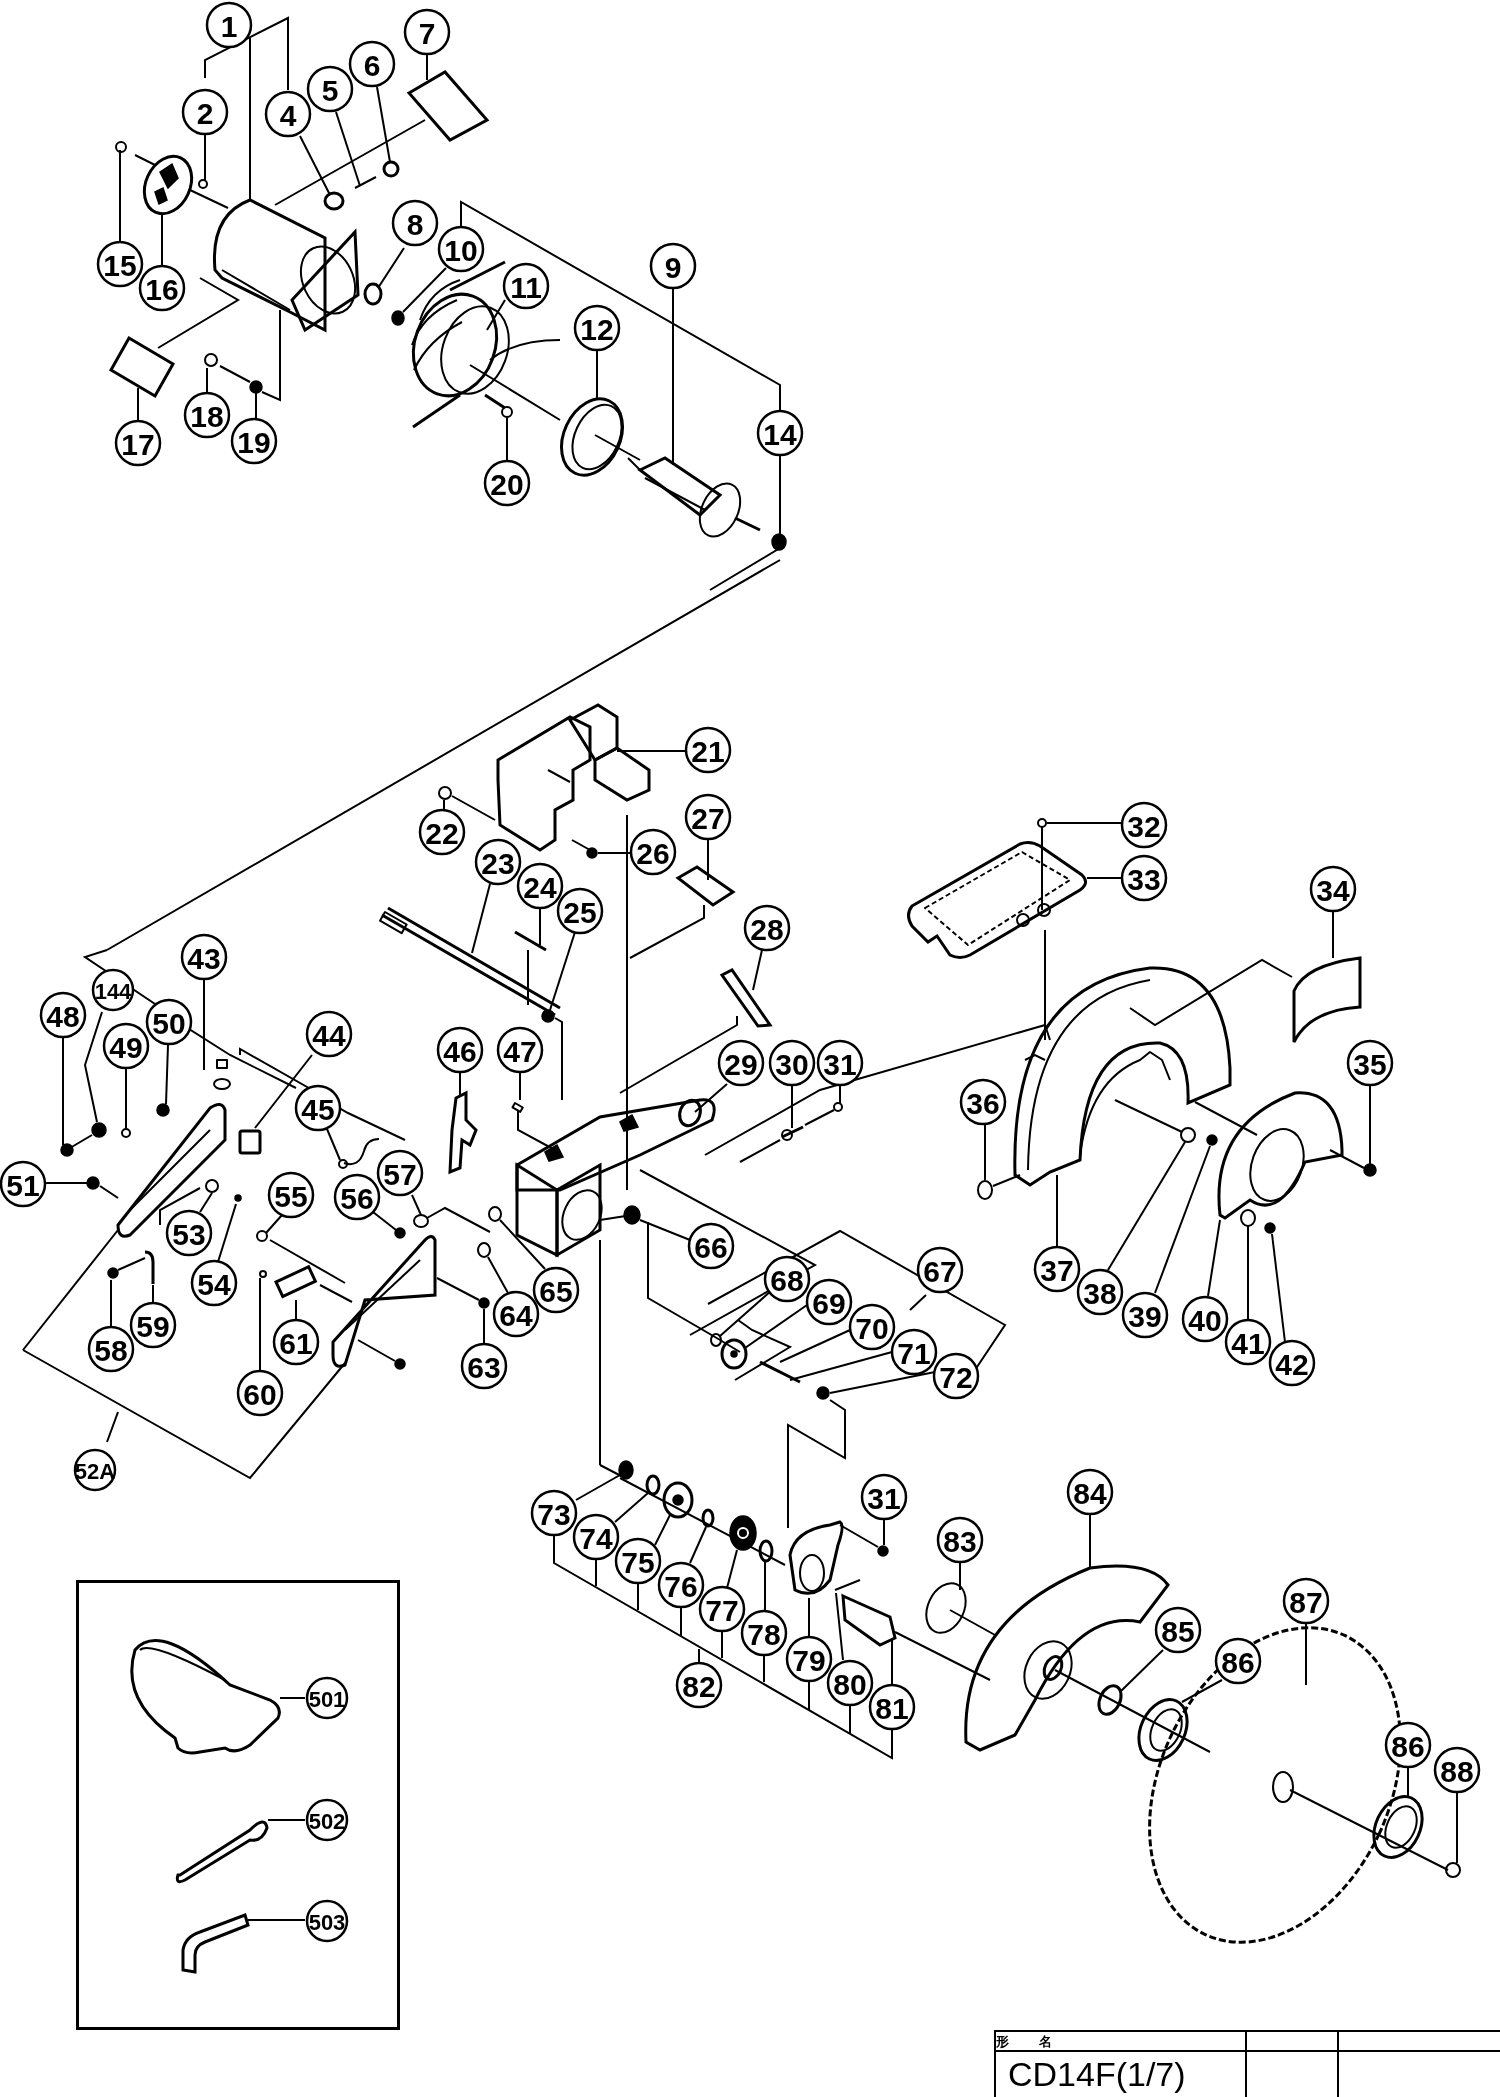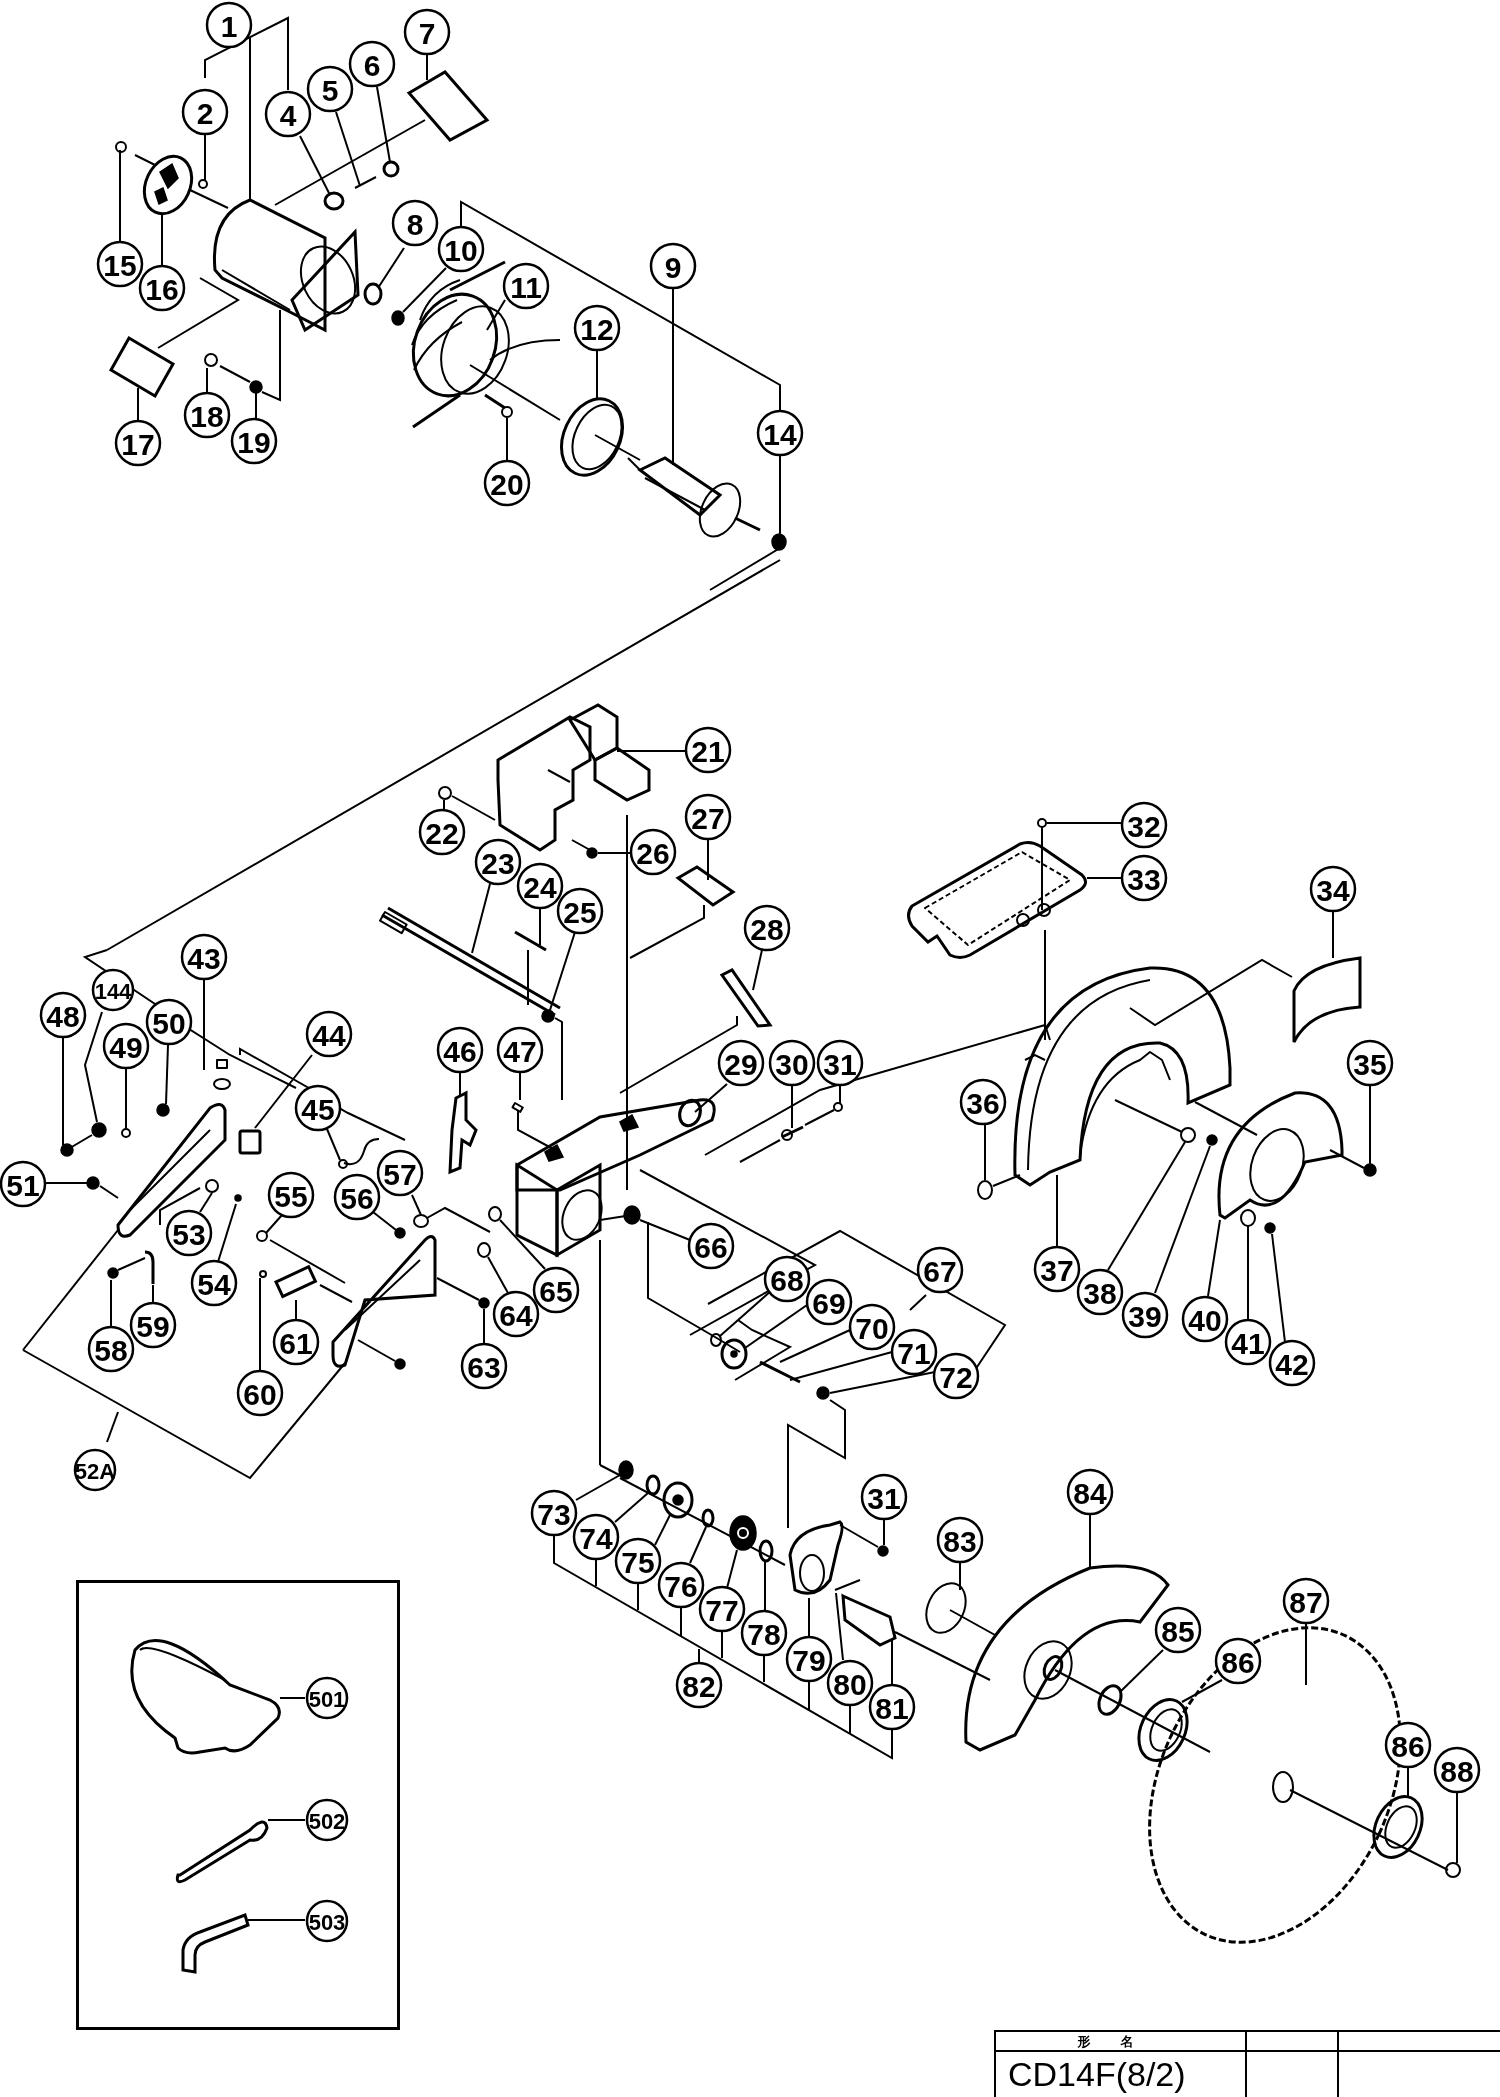--- a/index.html
+++ b/index.html
@@ -15,21 +15,21 @@
                   font-size: 30px; fill: #000; text-anchor: middle; dominant-baseline: central; }
   .callout-text.small { font-size: 22px; }
   .accessory-box { position: absolute; left: 76px; top: 1580px; width: 318px; height: 444px;
                    border: 3px solid #000; box-sizing: content-box; }
   .title-block { position: absolute; left: 994px; top: 2030px; width: 504px; height: 66px;
                  border: 2px solid #000; display: grid;
                  grid-template-columns: 251px 92px 1fr; grid-template-rows: 20px 1fr; }
   .tb-cell { border-right: 2px solid #000; border-bottom: 2px solid #000; }
   .tb-cell.last { border-right: none; }
   .tb-cell.bottom { border-bottom: none; }
-  .tb-header { font-size: 13px; font-weight: bold; text-align: center; line-height: 20px;
+  .tb-header { font-size: 13px; font-weight: bold; line-height: 20px;
                font-family: "DejaVu Sans", sans-serif; letter-spacing: 30px; }
   .tb-model { font-size: 34px; line-height: 44px; padding-left: 12px;
               font-family: "Liberation Sans", sans-serif; }
 </style>
 </head>
 <body>
 
 <svg id="diagram" xmlns="http://www.w3.org/2000/svg" viewBox="0 0 1500 2097" width="1500" height="2097">
 
   <g>
@@ -782,16 +782,16 @@
       </g>
     </g>
 </svg>
 
 <div class="accessory-box"></div>
 
 <div class="title-block">
   <div class="tb-cell tb-header">形名</div>
   <div class="tb-cell"></div>
   <div class="tb-cell last"></div>
-  <div class="tb-cell bottom tb-model">CD14F(8/2)</div>
+  <div class="tb-cell bottom tb-model">CD14F(1/7)</div>
   <div class="tb-cell bottom"></div>
   <div class="tb-cell bottom last"></div>
 </div>
 
 </body></html>

